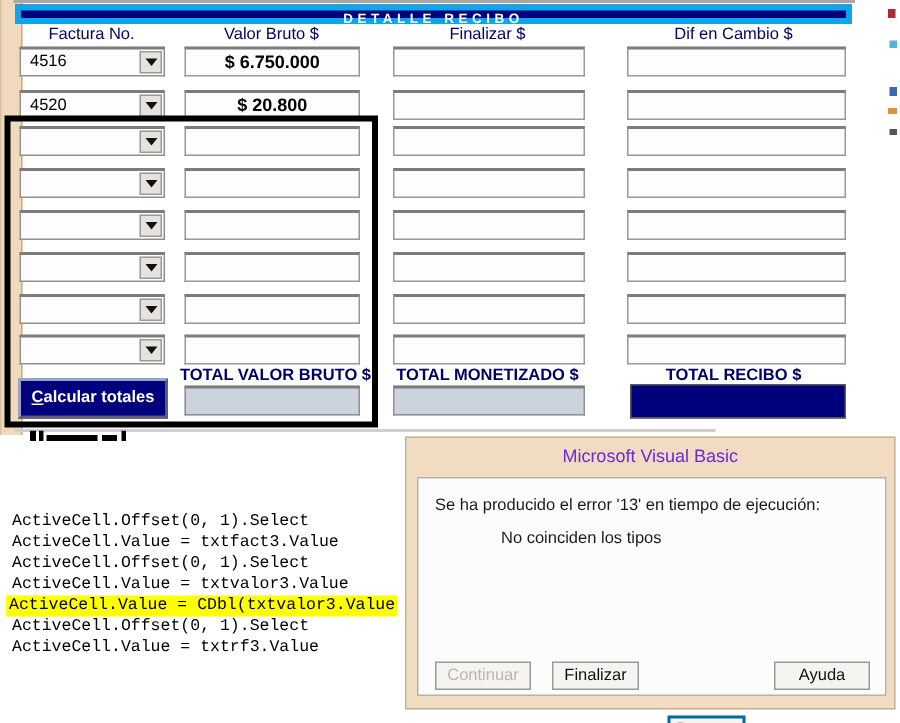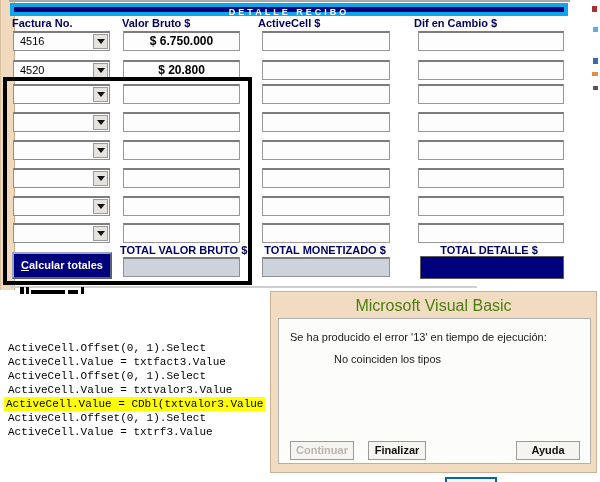--- a/index.html
+++ b/index.html
@@ -9,21 +9,21 @@
   
   .peach-strip { position:absolute; background:#f0d9bd; border-left:1px solid #d8c0a0; border-right:1px solid #c9ab87; }
   #strip-left  { left:0;   top:0; width:8px;  height:290px; }
   #strip-right { left:576; top:0; width:15px; height:290px; }
   #top-line { position:absolute; left:9px; top:0; width:561px; height:2px; background:#a8a8a8; }
 
   #title-bar { position:absolute; left:10px; top:3px; width:558px; height:13px;
     background:#00007d; border:4px solid #0ea5e9; color:#ffffff;
     font-size:9px; font-weight:bold; letter-spacing:3px; text-align:center; line-height:11px; }
 
-  .col-header { position:absolute; top:17px; height:12px; color:#000066; font-weight:bold; font-size:11px; text-align:left; line-height:12px; white-space:nowrap; }
+  .col-header { position:absolute; top:17px; height:12px; color:#000066; font-weight:normal; font-size:11px; text-align:center; line-height:12px; white-space:nowrap; }
   #hdr-factura { left:12px;  width:98px; }
   #hdr-valor   { left:122px; width:118px; }
   #hdr-monet   { left:258px; width:134px; }
   #hdr-dif     { left:414px; width:150px; }
 
   
   .row { position:absolute; left:0; width:600px; height:20px; }
   .combo { position:absolute; left:13px; width:97px; height:20px; background:#fdfdfd;
     border:1px solid #8f8f8f; border-top:2px solid #7c7c7c; }
   .combo-value { position:absolute; left:6px; top:2px; font-size:11px; color:#000; }
@@ -74,49 +74,49 @@
   #code-block { position:absolute; left:8px; top:341px; z-index:2;
     font-family:"Liberation Mono","DejaVu Sans Mono",monospace; font-size:11px; line-height:14px; color:#000; white-space:pre; }
   #code-block .code-line { height:14px; }
   #code-block .code-line span { display:inline-block; }
   #code-block .hl span { background:#ffff00; padding:0 2px 0 2px; margin-left:-4px; }
 
   
   #vb-dialog { position:absolute; left:270px; top:291px; width:327px; height:182px;
     background:#f1dcc2; border:1px solid #ccb294; z-index:10; }
   #vb-title { position:absolute; left:0; top:5px; width:100%; text-align:center;
-    font-size:16px; color:#4d7c0f; }
+    font-size:12px; color:#6d28d9; }
   #vb-content { position:absolute; left:7px; top:26px; width:313px; height:146px;
     background:#fcfcfb; border:1px solid #b2b2b2; }
   .vb-msg { position:absolute; left:11px; font-size:11px; color:#1a1a1a; white-space:nowrap; }
   #vb-msg1 { top:12px; }
   #vb-msg2 { top:34px;padding-left:44px; }
   .vb-btn { position:absolute; top:122px; height:19px; background:#f6f4f1; border:1px solid #9a9a9a;
-    font-size:11px; font-weight:bold; color:#111; text-align:center; line-height:17px; cursor:pointer; }
+    font-size:11px; font-weight:normal; color:#111; text-align:center; line-height:17px; cursor:pointer; }
   .vb-btn.default { border:2px solid #0369a1; line-height:15px;margin-top:36px; }
   .vb-btn.disabled { color:#b9b6b2; cursor:default; }
   #vb-btn-0 { left:11px;  width:64px; }
   #vb-btn-1 { left:89px;  width:58px; }
   #vb-btn-2 { left:166px; width:52px; }
   #vb-btn-3 { left:237px; width:64px; }
 </style>
 </head>
 <body>
 
 <div id="stage">
 
   <div id="strip-left" class="peach-strip"></div>
   <div id="strip-right" class="peach-strip"></div>
   <div id="top-line"></div>
 
   <div id="title-bar">DETALLE RECIBO</div>
 
   <div id="hdr-factura" class="col-header">Factura No.</div>
   <div id="hdr-valor" class="col-header">Valor Bruto $</div>
-  <div id="hdr-monet" class="col-header">ActiveCell $</div>
+  <div id="hdr-monet" class="col-header">Finalizar $</div>
   <div id="hdr-dif" class="col-header">Dif en Cambio $</div>
 
   <div id="rows-container">
       <div class="row" style="top: 31px;">
         <div class="combo">
           <span class="combo-value">4516</span>
           <span class="combo-btn">
             <span class="tri"></span>
           </span>
         </div>
@@ -200,21 +200,21 @@
         <div class="tbox valor"></div>
         <div class="tbox monet"></div>
         <div class="tbox dif"></div>
       </div>
     </div>
 
   <div id="black-rect"></div>
 
   <div id="lbl-total-valor" class="total-label">TOTAL VALOR BRUTO $</div>
   <div id="lbl-total-monet" class="total-label">TOTAL MONETIZADO $</div>
-  <div id="lbl-total-recibo" class="total-label">TOTAL DETALLE $</div>
+  <div id="lbl-total-recibo" class="total-label">TOTAL RECIBO $</div>
 
   <div id="calc-btn"><u>C</u>alcular totales</div>
 
   <div id="box-total-valor" class="total-box"></div>
   <div id="box-total-monet" class="total-box"></div>
   <div id="box-total-recibo" class="total-box"></div>
 
   <div id="bottom-line"></div>
 
   <div id="remnant">

